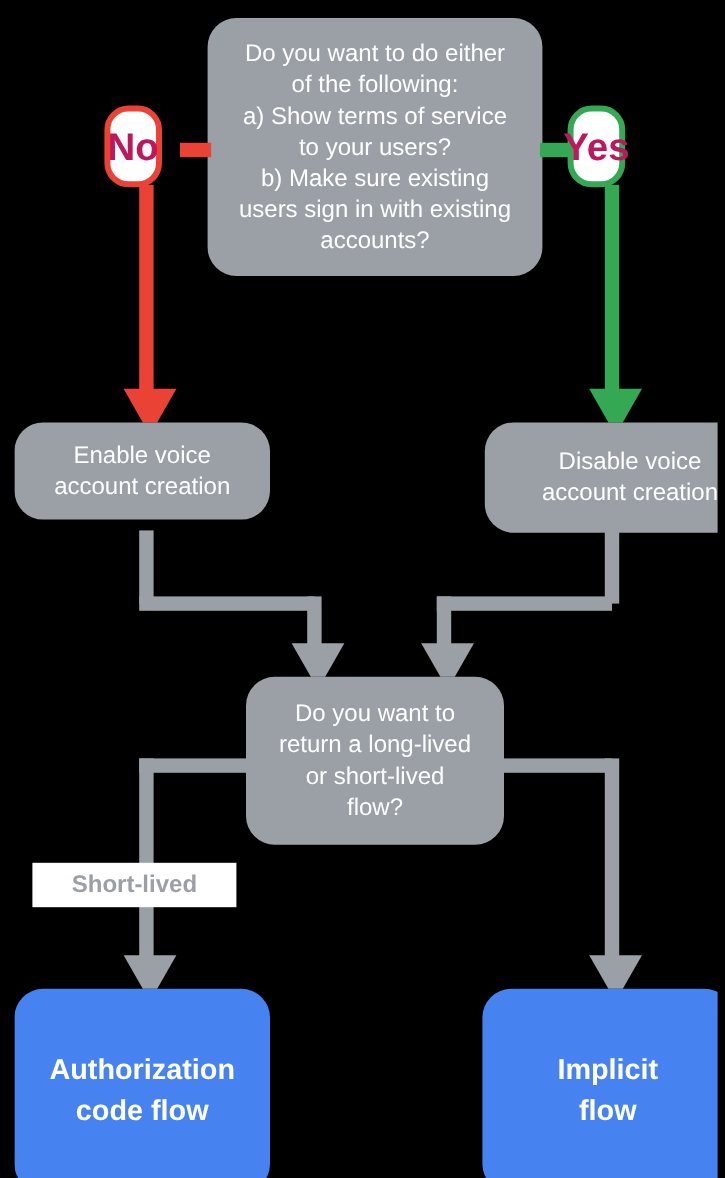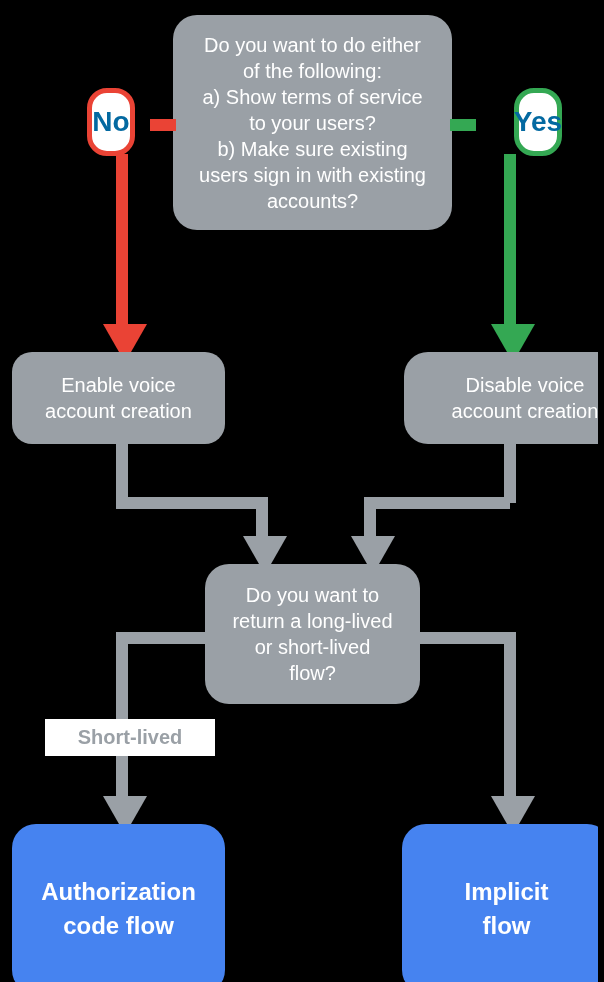--- a/index.html
+++ b/index.html
@@ -28,27 +28,27 @@
 
   .badge {
     position: absolute;
     width: 48px;
     height: 68px;
     background: #FFFFFF;
     border-radius: 20px;
     display: flex;
     align-items: center;
     justify-content: center;
-    color: #0369a1;
-    font-size: 28px;
+    color: #be185d;
+    font-size: 32px;
     font-weight: bold;
     z-index: 3;
   }
   .badge.red   { border: 5px solid #EA4335; }
-  .badge.green { border: 5px solid #34A853; margin-left: 41px; }
+  .badge.green { border: 5px solid #34A853; }
 
   .branch-label {
     position: absolute;
     width: 170px;
     height: 37px;
     background: #FFFFFF;
     color: #9AA0A6;
     font-size: 20px;
     font-weight: bold;
     display: flex;
@@ -87,21 +87,21 @@
   <div class="line red" style="left:138px; top:107px; width:26px; height:6px;"></div>
   <div class="badge red" style="left:75px; top:76px;">No</div>
   <div class="line red" style="left:104px; top:142px; width:6px; height:172px;"></div>
   <div class="arrow-down red" style="left:91px; top:312px;"></div>
 
   <div class="line green" style="left:438px; top:107px; width:26px; height:6px;"></div>
   <div class="badge green" style="left:461px; top:76px;">Yes</div>
   <div class="line green" style="left:492px; top:142px; width:6px; height:172px;"></div>
   <div class="arrow-down green" style="left:479px; top:312px;"></div>
 
-  <div class="node gray" style="left:0px; top:340px; width:213px; height:92px;border-radius:20px;">Enable voice
+  <div class="node gray" style="left:0px; top:340px; width:213px; height:81px;">Enable voice
 account creation</div>
   <div class="node gray" style="left:392px; top:340px; width:242px; height:92px;">Disable voice
 account creation</div>
 
   <div class="line" style="left:104px; top:430px; width:6px; height:61px;"></div>
   <div class="line" style="left:104px; top:485px; width:146px; height:6px;"></div>
   <div class="line" style="left:244px; top:485px; width:6px; height:41px;"></div>
   <div class="arrow-down" style="left:231px; top:524px;"></div>
 
   <div class="line" style="left:492px; top:430px; width:6px; height:61px;"></div>
@@ -109,21 +109,21 @@
   <div class="line" style="left:352px; top:485px; width:6px; height:41px;"></div>
   <div class="arrow-down" style="left:339px; top:524px;"></div>
 
   <div class="node gray" style="left:193px; top:552px; width:215px; height:140px;">Do you want to
 return a long-lived
 or short-lived
 flow?</div>
 
   <div class="line" style="left:104px; top:620px; width:89px; height:6px;"></div>
   <div class="line" style="left:104px; top:620px; width:6px; height:166px;"></div>
-  <div class="branch-label" style="left:33px; top:707px;">Short-lived</div>
+  <div class="branch-label" style="left:15px; top:707px;">Short-lived</div>
   <div class="arrow-down" style="left:91px; top:784px;"></div>
 
   <div class="line" style="left:407px; top:620px; width:91px; height:6px;"></div>
   <div class="line" style="left:492px; top:620px; width:6px; height:166px;"></div>
   <div class="arrow-down" style="left:479px; top:784px;"></div>
 
   <div class="node blue" style="left:0px; top:812px; width:213px; height:170px;">Authorization
 code flow</div>
   <div class="node blue" style="left:390px; top:812px; width:209px; height:170px;">Implicit
 flow</div>

